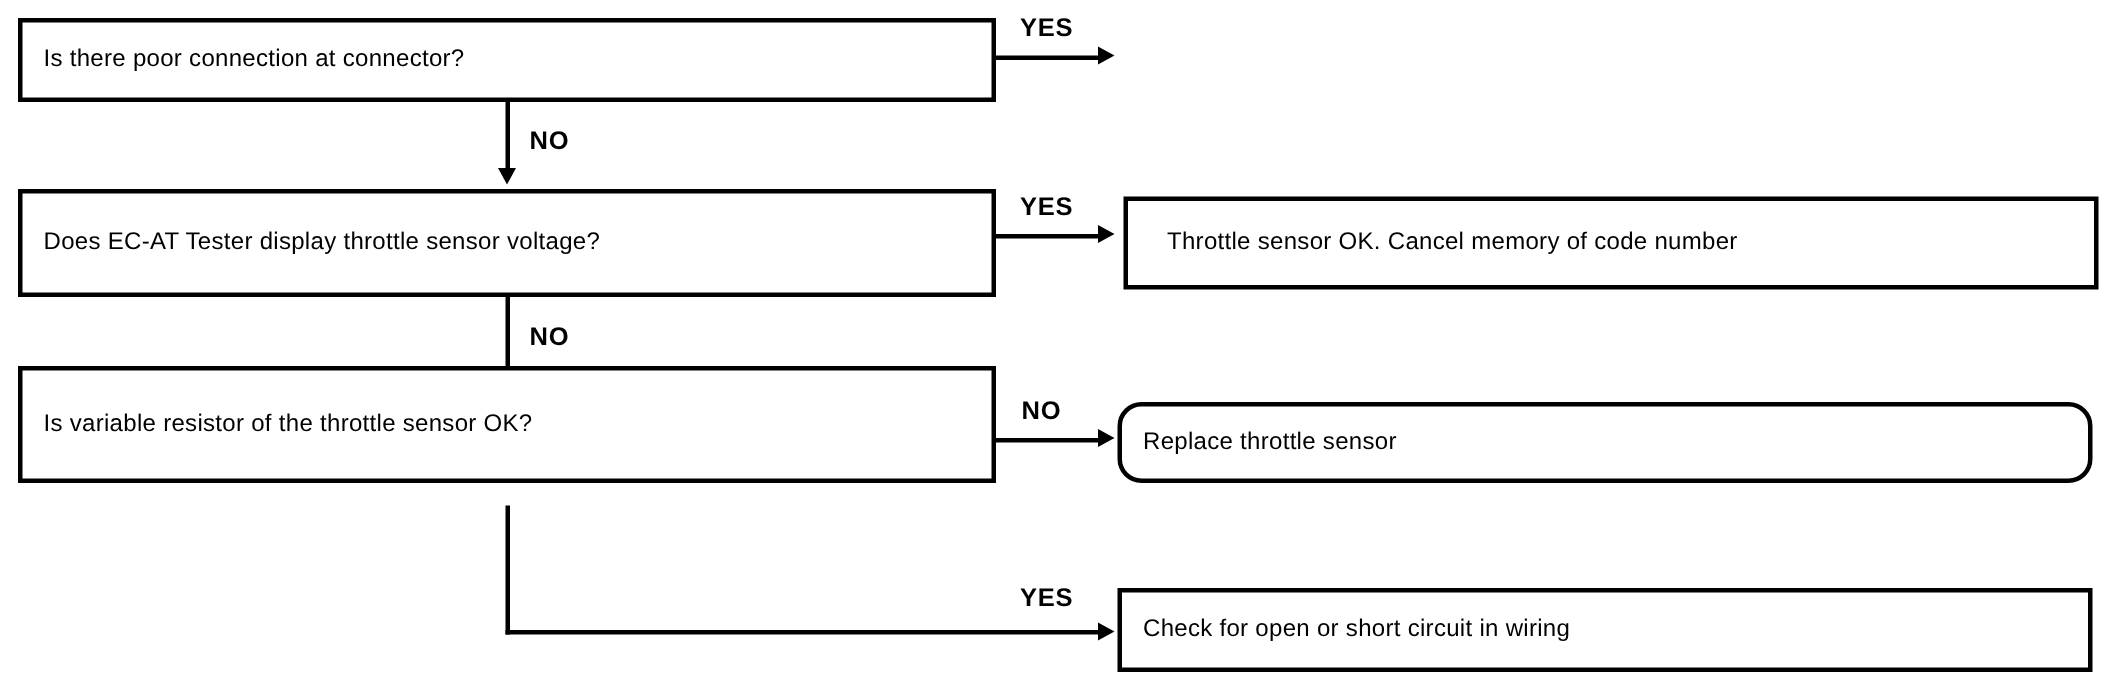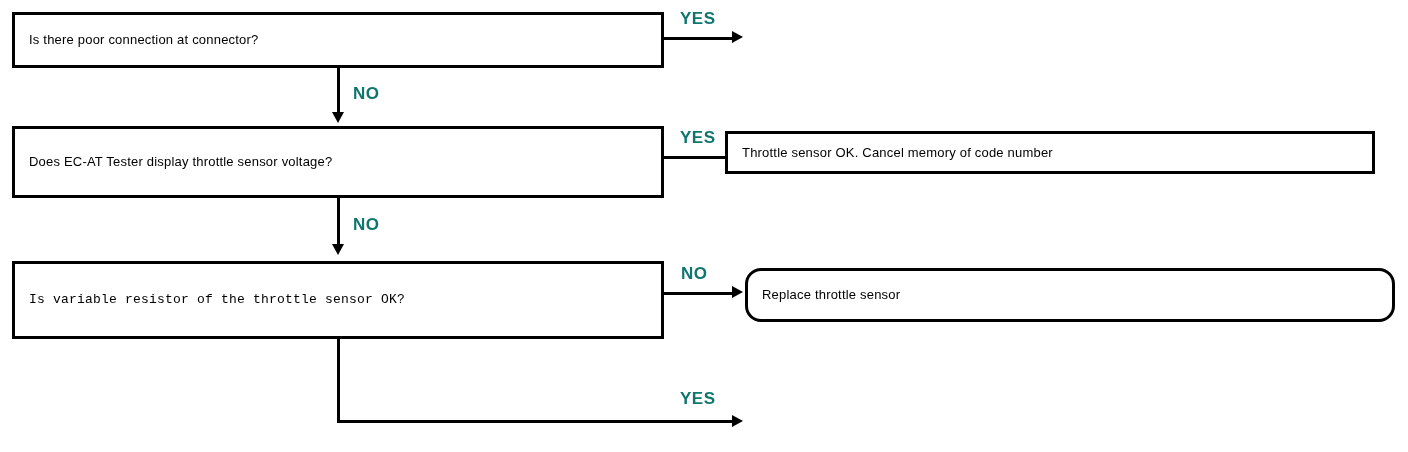--- a/index.html
+++ b/index.html
@@ -23,21 +23,21 @@
     position: absolute;
     box-sizing: border-box;
     border: 3px solid #000000;
     background: #ffffff;
     display: flex;
     align-items: center;
   }
   .box .txt {
     display: block;
     padding-left: 14px;
-    font-size: 13px;
+    font-size: 16px;
     line-height: 22px;
     letter-spacing: 0.2px;
     color: #000000;
     white-space: nowrap;
   }
   .box.q .txt { padding-left: 14px; }
   .box .b {
     font-weight: normal;
     text-align: center;
   }
@@ -67,21 +67,21 @@
     height: 0;
     border-top: 6px solid transparent;
     border-bottom: 6px solid transparent;
     border-left: 11px solid #000000;
   }
   .edge-label {
     position: absolute;
     font-size: 17px;
     font-weight: bold;
     letter-spacing: 0.5px;
-    color: #0f766e;
+    color: #000000;
     white-space: nowrap;
   }
 </style>
 </head>
 <body>
 
 <div id="flow">
 
   <div class="box q" style="left:12px; top:12px; width:652px; height:56px;">
     <span class="txt">Is there poor connection at connector?</span>
@@ -97,39 +97,42 @@
   <div class="edge-label" style="left:353px; top:84px;">NO</div>
 
   <div class="box q" style="left:12px; top:126px; width:652px; height:72px;">
     <span class="txt"><span>Does </span><span class="b">EC-AT Tester</span><span> display throttle sensor voltage?</span></span>
   </div>
 
   <div class="hline" style="left:664px; top:156px; width:70px;"></div>
   <div class="arrow-right" style="left:732px; top:150px;"></div>
   <div class="edge-label" style="left:680px; top:128px;">YES</div>
 
-  <div class="box" style="left:725px; top:131px; width:650px; height:43px;">
+  <div class="box" style="left:749px; top:131px; width:650px; height:62px;padding-left:12px;">
     <span class="txt">Throttle sensor OK. Cancel memory of code number</span>
   </div>
 
   <div class="vline" style="left:337px; top:198px; height:48px;"></div>
   <div class="arrow-down" style="left:332px; top:244px;"></div>
   <div class="edge-label" style="left:353px; top:215px;">NO</div>
 
-  <div class="box q" style="left:12px; top:261px; width:652px; height:78px;font-family:Liberation Mono, monospace;">
+  <div class="box q" style="left:12px; top:244px; width:652px; height:78px;">
     <span class="txt">Is variable resistor of the throttle sensor OK?</span>
   </div>
 
   <div class="hline" style="left:664px; top:292px; width:70px;"></div>
   <div class="arrow-right" style="left:732px; top:286px;"></div>
   <div class="edge-label" style="left:681px; top:264px;">NO</div>
 
   <div class="box" style="left:745px; top:268px; width:650px; height:54px;border-radius:16px;">
     <span class="txt">Replace throttle sensor</span>
   </div>
 
   <div class="vline" style="left:337px; top:337px; height:86px;"></div>
   <div class="hline" style="left:337px; top:420px; width:397px;"></div>
   <div class="arrow-right" style="left:732px; top:415px;"></div>
   <div class="edge-label" style="left:680px; top:389px;">YES</div>
 
+  <div class="box" style="left:745px; top:392px; width:650px; height:56px;">
+    <span class="txt">Check for open or short circuit in wiring</span>
+  </div>
 
 </div>
 
 </body></html>

